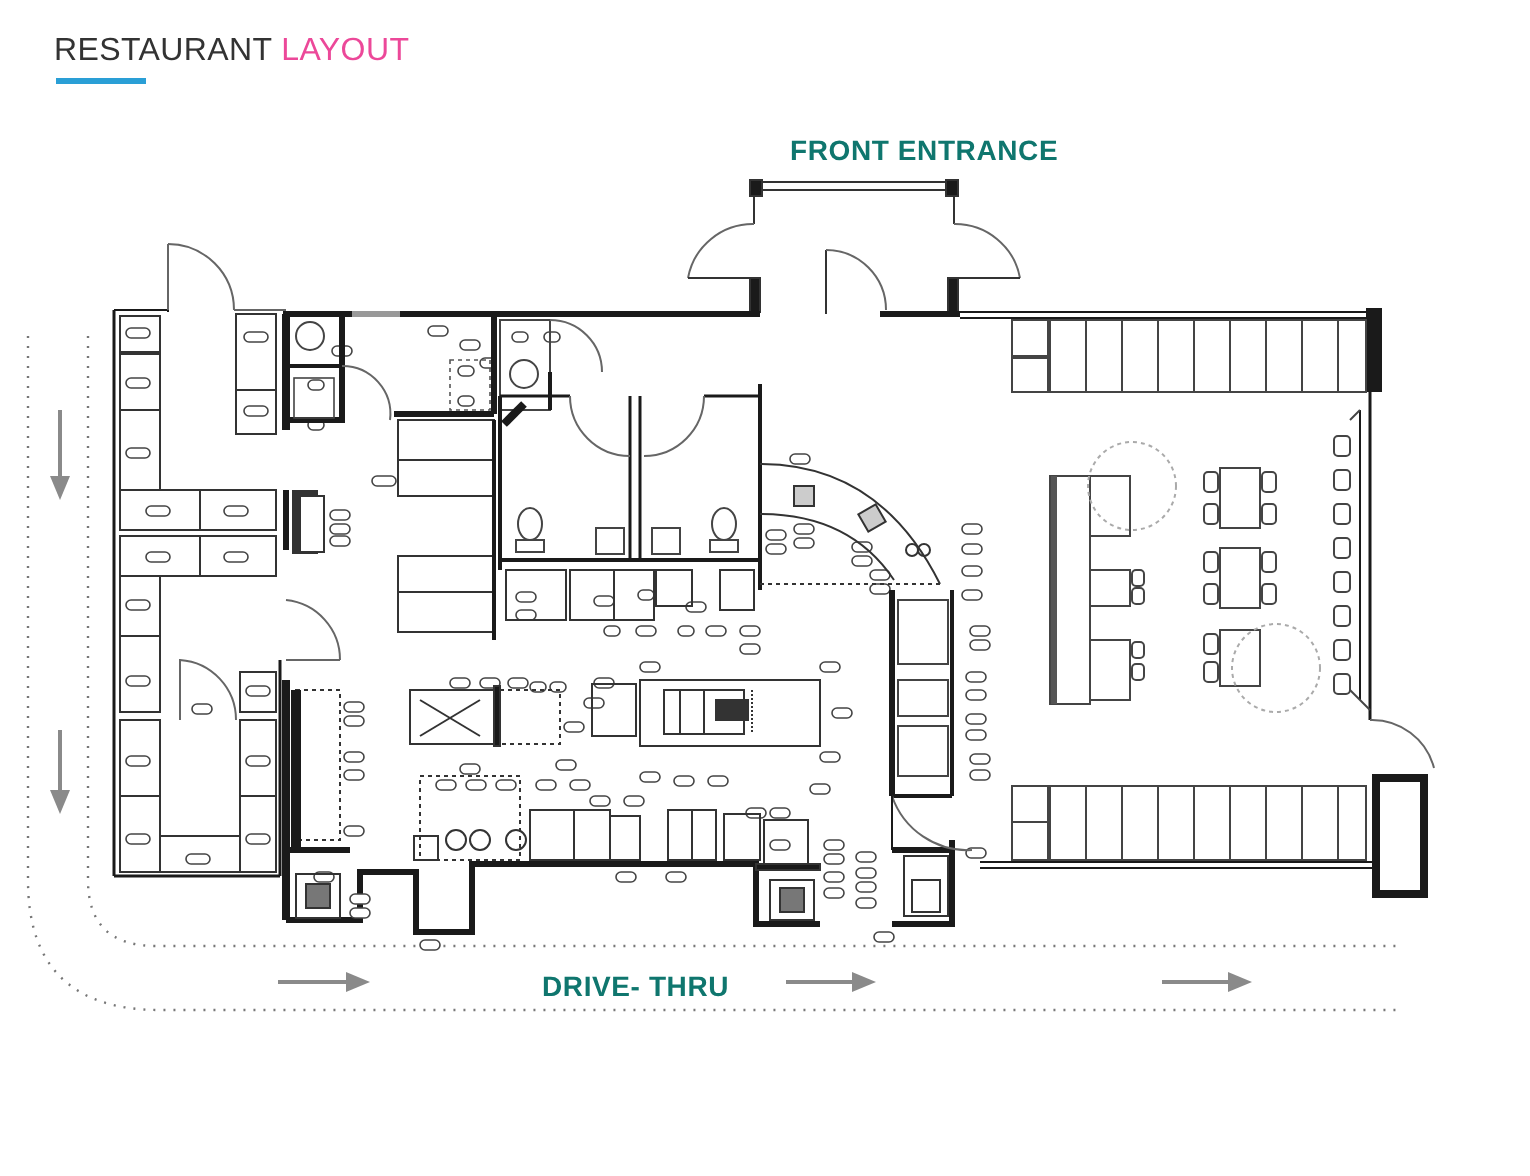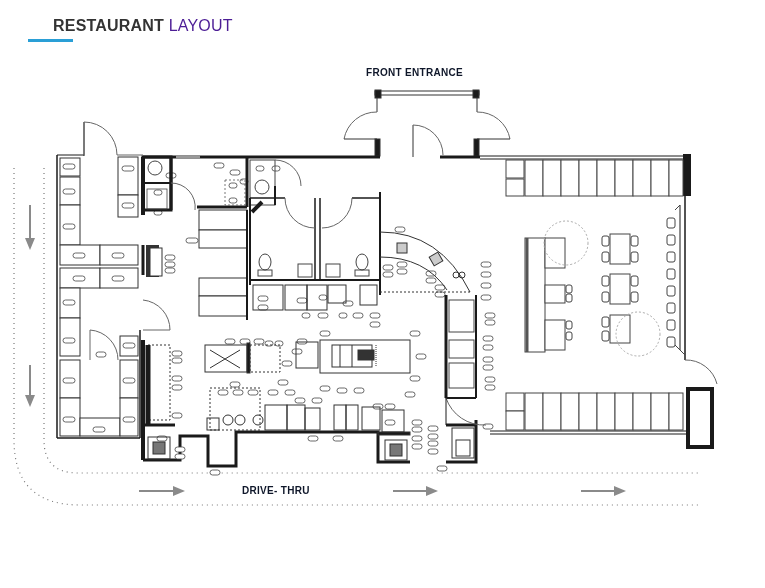--- a/index.html
+++ b/index.html
@@ -1,21 +1,21 @@
 <!DOCTYPE html>
 <html><head>
   <meta charset="utf-8">
   <style>
     html, body { margin: 0; padding: 0; background: #ffffff; }
     body { width: 765px; height: 588px; position: relative; overflow: hidden; font-family: "Liberation Sans", sans-serif; }
     .title { position: absolute; left: 27px; top: 17px; font-size: 16px; letter-spacing: 0.2px; color: #333333; white-space: nowrap; }
-    .title .bold { font-weight: bold; margin-left: 26px; }
-    .title .light { font-weight: normal; color: #4c1d95; }
+    .title .bold { font-weight: normal; }
+    .title .light { font-weight: normal; color: #ec4899; }
     .title-underline { position: absolute; left: 28px; top: 39px; width: 45px; height: 3px; background: #2a9fd6; }
-    .label { position: absolute; font-weight: bold; color: #0f172a; font-size: 10px; letter-spacing: 0.3px; white-space: nowrap; }
+    .label { position: absolute; font-weight: bold; color: #0f766e; font-size: 14px; letter-spacing: 0.3px; white-space: nowrap; margin-left: 29px; }
     svg.plan { position: absolute; left: 0; top: 0; }
   </style>
 </head>
 <body>
 
 <div class="title">
   <span class="bold">RESTAURANT</span>
   <span class="light">LAYOUT</span>
 </div>
 <div class="title-underline"></div>

